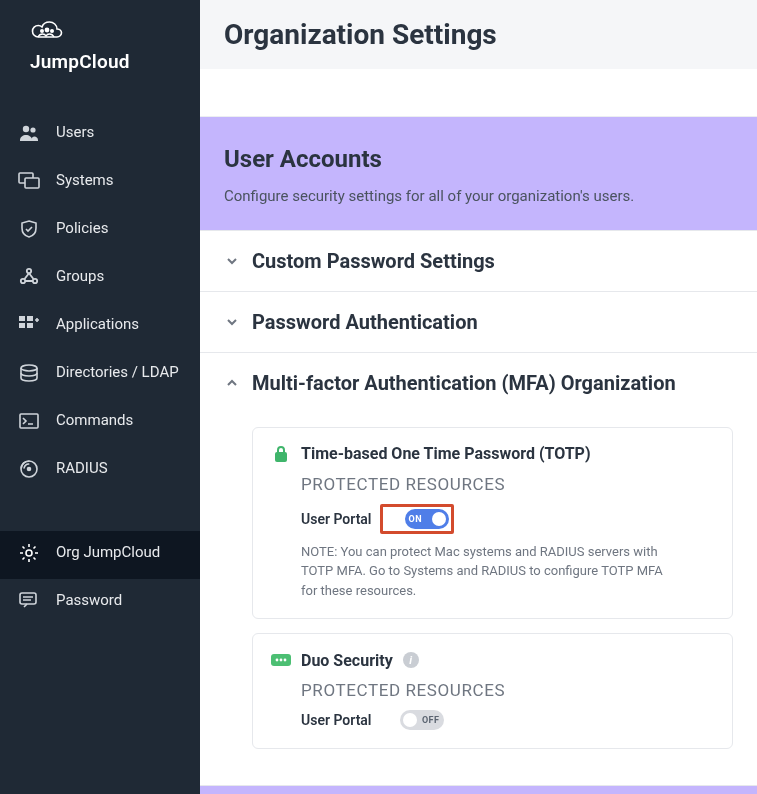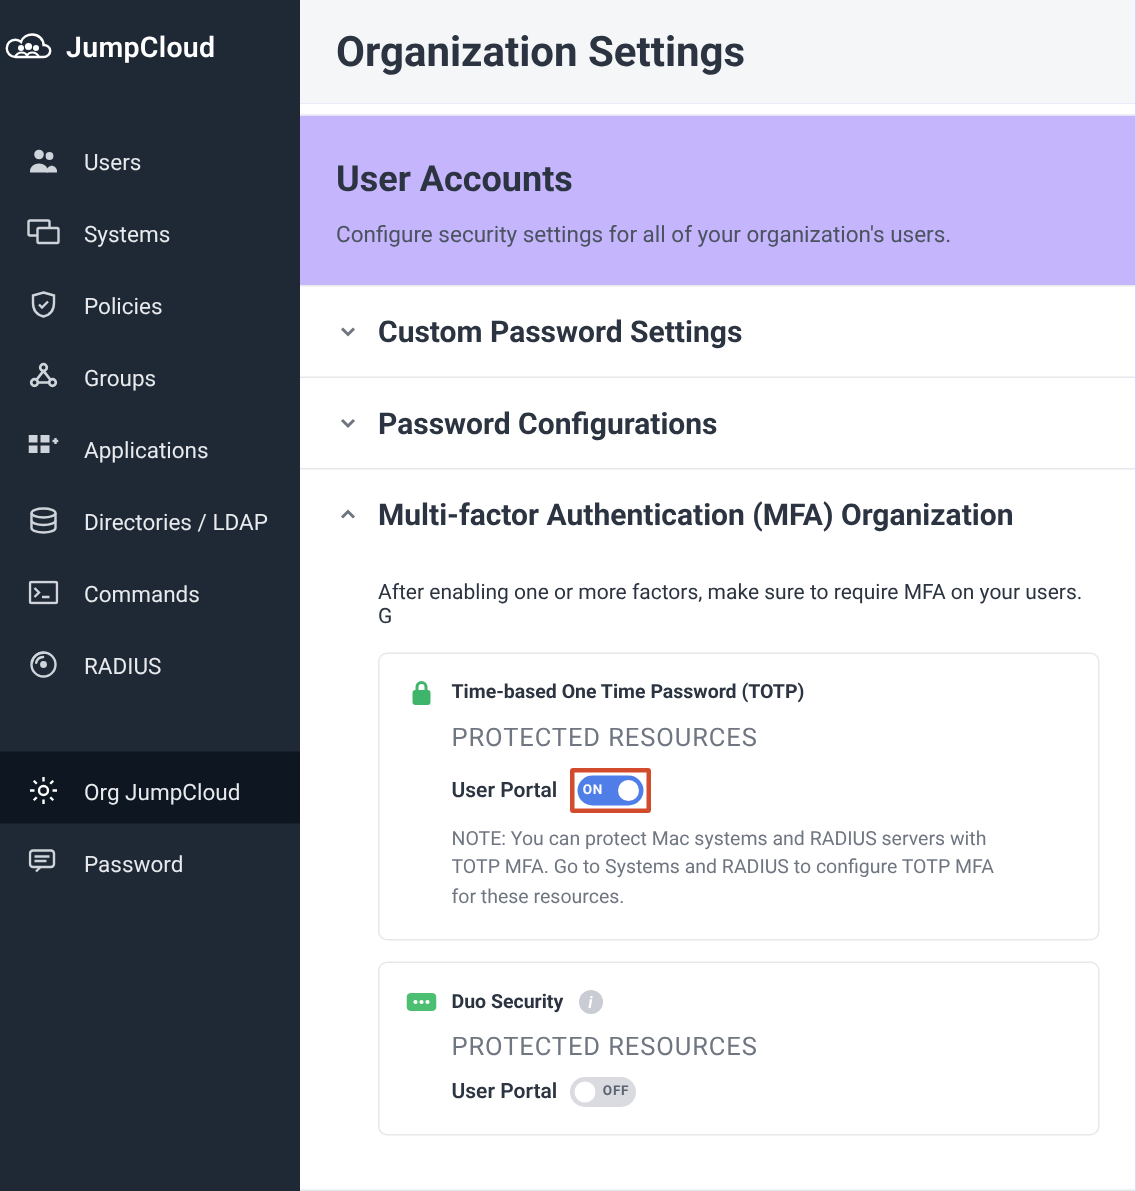--- a/index.html
+++ b/index.html
@@ -16,35 +16,36 @@
     .sidebar {
       width: 200px;
       background: #1f2935;
       color: #fff;
       display: flex;
       flex-direction: column;
       padding-top: 12px;
     }
     .logo {
       display: flex;
-      align-items: center;
+      align-items: flex-start;
       gap: 8px;
-      padding: 8px 18px 20px 2px;
+      padding: 8px 18px 20px 30px;
+      flex-direction: column;
     }
     .logo-mark svg { display: block; }
     .logo-text {
       font-size: 19px;
       font-weight: 600;
       letter-spacing: 0.2px;
       color: #fff;
     }
     .nav-list { list-style: none; margin-top: 18px; }
     .nav-item {
       display: flex;
-      align-items: flex-end;
+      align-items: flex-start;
       gap: 16px;
       padding: 12px 18px 12px 18px;
       font-size: 15px;
       color: #e8eaed;
       cursor: pointer;
       min-height: 48px;
     }
     .nav-item.active { background: #0e1621; }
     .nav-icon {
       width: 22px;
@@ -122,21 +123,21 @@
       background: #fff;
     }
     .card-head {
       display: flex;
       align-items: center;
       gap: 10px;
       margin-bottom: 10px;
     }
     .card-head .ic { width: 20px; height: 20px; display:flex; align-items:center; justify-content:center;}
     .card-title {
-      font-size: 13px;
+      font-size: 16px;
       font-weight: 700;
       color: #2b3440;
     }
     .card-sublabel {
       font-size: 17px;
       letter-spacing: 0.6px;
       color: #6f7681;
       margin: 10px 0 10px 30px;
     }
     .toggle-row {
@@ -161,20 +162,21 @@
       width: 44px;
       height: 20px;
       border-radius: 10px;
       display: inline-flex;
       align-items: center;
       font-size: 9px;
       font-weight: 700;
       letter-spacing: 0.5px;
       cursor: pointer;
       padding: 0 4px;
+      margin-left: 20px;
     }
     .toggle.on {
       background: #4f7ee8;
       color: #fff;
       justify-content: flex-start;
     }
     .toggle.off {
       background: #d9dbe0;
       color: #5b6471;
       justify-content: flex-end;
@@ -344,34 +346,33 @@
       </span>
       <span class="acc-label">Custom Password Settings</span>
     </div>
 
     <div class="acc-row">
       <span class="chev">
         <svg width="12" height="12" viewBox="0 0 12 12" fill="none" stroke="#6f7681" stroke-width="2">
             <path d="M2 4l4 4 4-4"></path>
           </svg>
       </span>
-      <span class="acc-label">Password Configurations</span>
+      <span class="acc-label">Password Authentication</span>
     </div>
 
     <div class="acc-row" style="border-bottom:none;">
       <span class="chev">
         <svg width="12" height="12" viewBox="0 0 12 12" fill="none" stroke="#6f7681" stroke-width="2">
             <path d="M2 8l4-4 4 4"></path>
           </svg>
       </span>
       <span class="acc-label">Multi-factor Authentication (MFA) Organization</span>
     </div>
 
     <div class="acc-content">
-      <p class="acc-helper">After enabling one or more factors, make sure to require MFA on your users. G</p>
 
       <div class="card">
         <div class="card-head">
           <span class="ic">
             <svg width="16" height="18" viewBox="0 0 16 18" fill="#3fb56b">
                 <rect x="2" y="7" width="12" height="10" rx="2"></rect>
                 <path d="M5 7V5a3 3 0 016 0v2" fill="none" stroke="#3fb56b" stroke-width="2"></path>
               </svg>
           </span>
           <span class="card-title">Time-based One Time Password (TOTP)</span>

